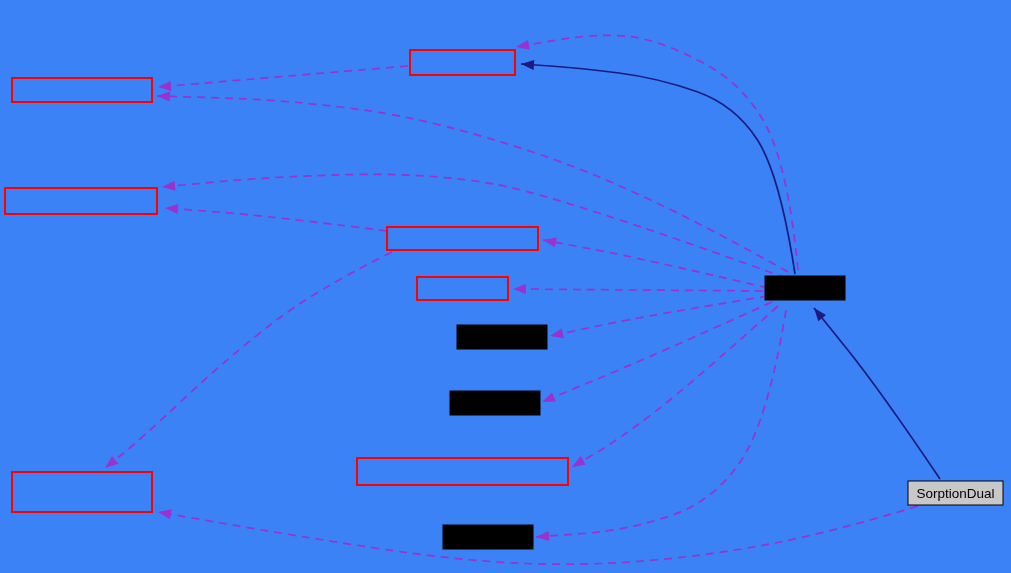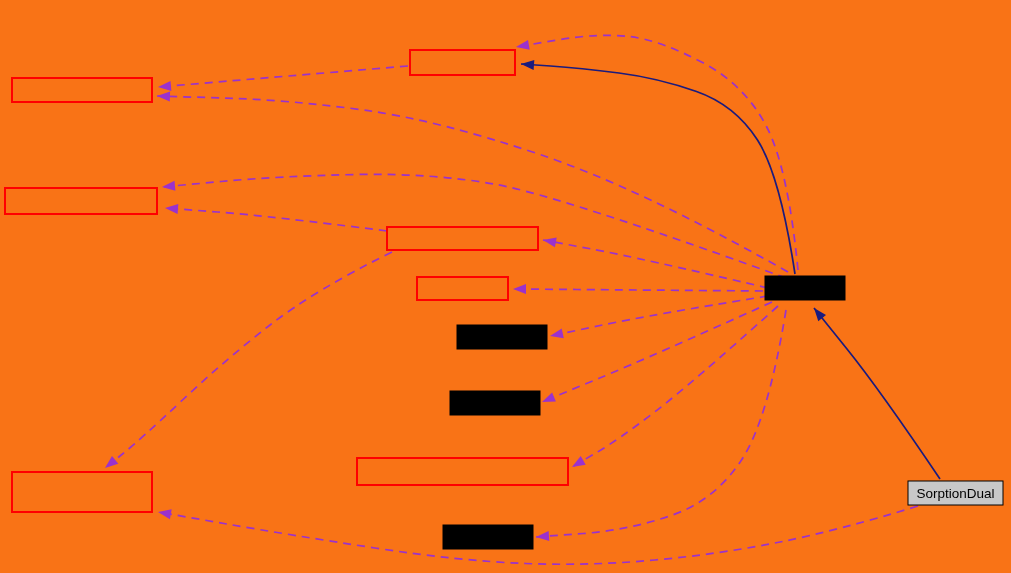--- a/index.html
+++ b/index.html
@@ -17,21 +17,21 @@
   }
   svg { display: block; }
   text.node-label {
     font-family: "Liberation Sans", "DejaVu Sans", sans-serif;
     font-size: 13.5px;
   }
 </style>
 </head>
 <body>
 
-<div id="stage" style="background: #f97316;">
+<div id="stage" style="background: #3b82f6;">
     <svg viewBox="0 0 1011 573" width="1011" height="573">
       <path d="M798,270 Q788,168 766.5,126.5 Q745,85 702.5,62.5 Q660,40 629,36.5 Q598,33 557,40 L516,47" fill="none" stroke="#9a32cd" stroke-width="1.7" stroke-dasharray="8,6"></path>
       <path d="M516,47 L529.7,49.7 L528.0,39.9 Z" fill="#9a32cd"></path>
       <path d="M795,274 Q780,175 757.5,140 Q735,105 696.5,91.5 Q658,78 619,73 Q580,68 550.5,66 L521,64" fill="none" stroke="#1b1b7e" stroke-width="1.7"></path>
       <path d="M521,64 L533.6,69.9 L534.3,59.9 Z" fill="#1b1b7e"></path>
       <path d="M408,66 Q300,75 229,81 L158,87" fill="none" stroke="#9a32cd" stroke-width="1.7" stroke-dasharray="8,6"></path>
       <path d="M158,87 L171.4,90.9 L170.5,80.9 Z" fill="#9a32cd"></path>
       <path d="M788,272 Q640,188 538.5,154 Q437,120 363.5,110 Q290,100 223.5,98 L157,96" fill="none" stroke="#9a32cd" stroke-width="1.7" stroke-dasharray="8,6"></path>
       <path d="M157,96 L169.8,101.4 L170.1,91.4 Z" fill="#9a32cd"></path>
       <path d="M786,278 Q560,196 496.5,184.5 Q433,173 356.5,174.5 Q280,176 221,181.5 L162,187" fill="none" stroke="#9a32cd" stroke-width="1.7" stroke-dasharray="8,6"></path>

